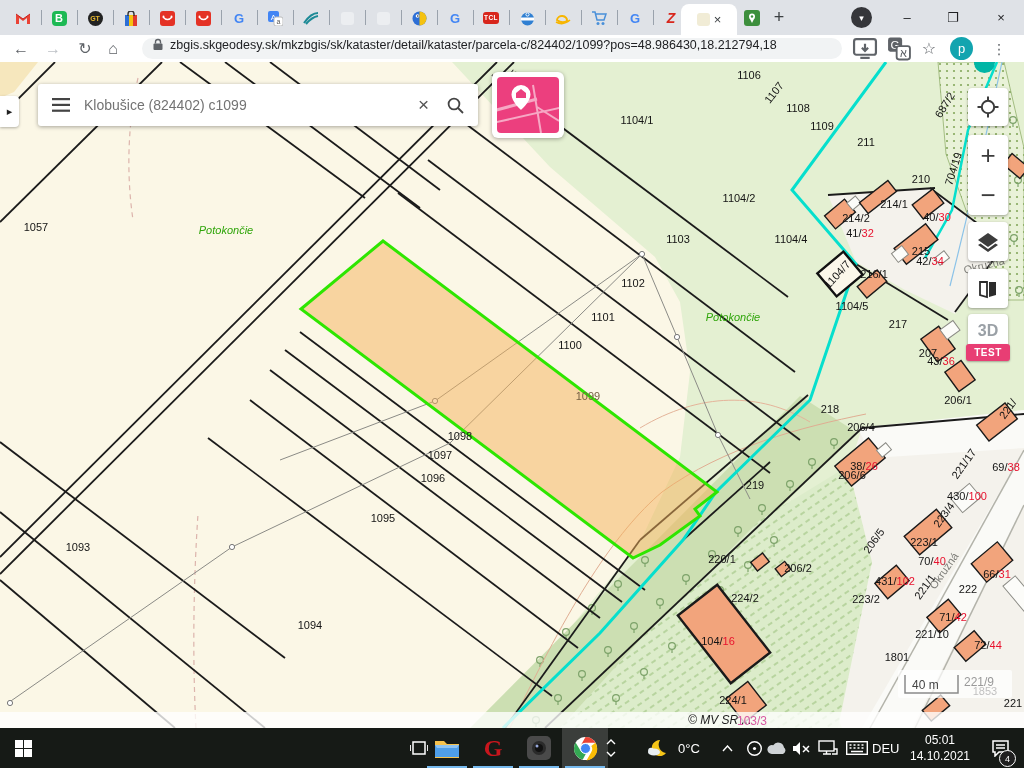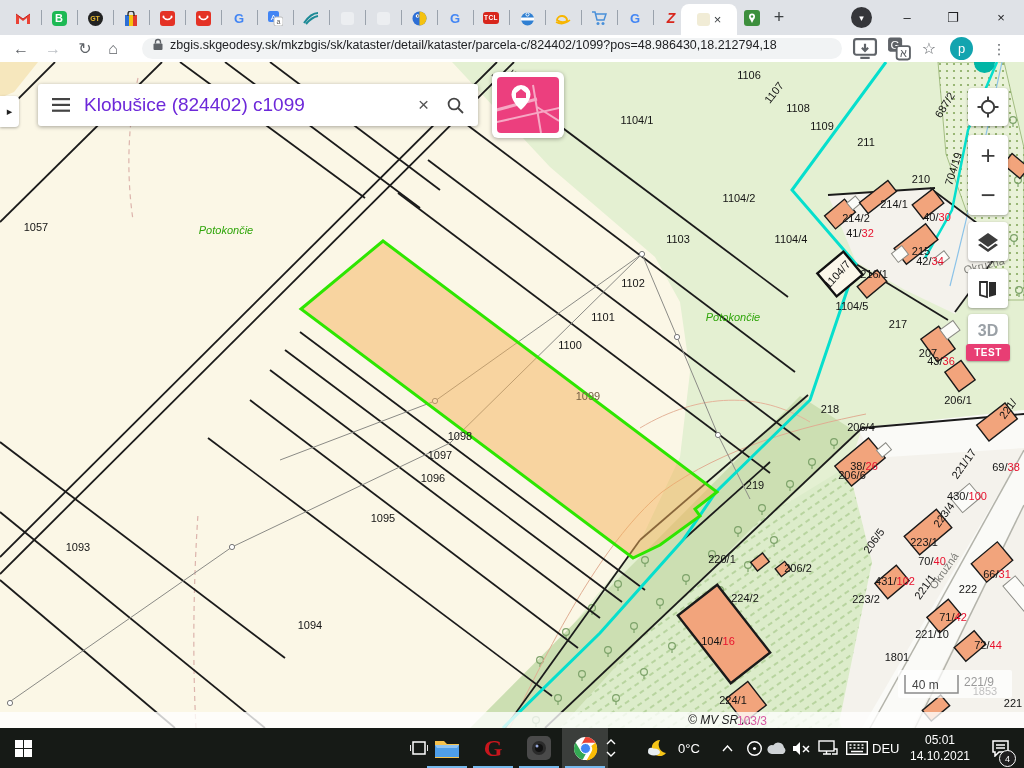--- a/index.html
+++ b/index.html
@@ -17,21 +17,21 @@
   #toolbar{position:absolute;left:0;top:35px;width:1024px;height:27px;background:#ffffff;border-bottom:1px solid #dadce0;}
   .navic{position:absolute;top:1px;height:25px;width:26px;display:flex;align-items:center;justify-content:center;font-size:16px;color:#5f6368;}
   #omnibox{position:absolute;left:142px;top:3px;width:700px;height:21px;background:#f1f3f4;border-radius:11px;display:flex;align-items:flex-start;}
   #omnibox .url{font-size:12.5px;color:#202124;white-space:nowrap;overflow:hidden;margin-left:6px;}
   #avatar{position:absolute;left:950px;top:2px;width:23px;height:23px;border-radius:50%;background:#12a4af;color:#fff;display:flex;align-items:center;justify-content:center;font-size:13px;}
   
   #map{position:absolute;left:0;top:62px;width:1024px;height:666px;background:#fbf7e6;overflow:hidden;}
   #mapsvg{position:absolute;left:0;top:0;}
   #sidebar-arrow{position:absolute;left:0;top:34px;width:19px;height:31px;background:#fff;border-radius:0 4px 4px 0;box-shadow:0 1px 3px rgba(0,0,0,.3);display:flex;align-items:center;justify-content:center;font-size:11px;color:#222;}
   #searchcard{position:absolute;left:38px;top:22px;width:440px;height:42px;background:#fff;border-radius:3px;box-shadow:0 1px 4px rgba(0,0,0,.35);display:flex;align-items:center;}
-  #searchcard .q{font-size:19px;color:#6d28d9;flex:1;margin-left:14px;white-space:nowrap;overflow:hidden;}
+  #searchcard .q{font-size:14px;color:#737373;flex:1;margin-left:14px;white-space:nowrap;overflow:hidden;}
   #basemap{position:absolute;left:492px;top:10px;width:72px;height:66px;background:#fff;border-radius:6px;box-shadow:0 1px 4px rgba(0,0,0,.35);}
   #basemap .tile{position:absolute;left:5px;top:5px;width:62px;height:56px;border-radius:4px;background:#ec3f7e;overflow:hidden;}
   .mapbtn{position:absolute;left:968px;width:40px;background:#fff;border-radius:4px;box-shadow:0 1px 3px rgba(0,0,0,.35);display:flex;align-items:center;justify-content:center;color:#3c3c3c;}
   #zoompill{top:73px;height:80px;flex-direction:column;font-size:26px;color:#3c3c3c;}
   #zoompill div{height:40px;display:flex;align-items:center;justify-content:center;width:100%;}
   #btn-locate{top:26px;height:38px;}
   #btn-layers{top:160px;height:39px;}
   #btn-split{top:207px;height:39px;}
   #btn-3d{top:252px;height:34px;font-size:16px;color:#9aa0a6;font-weight:bold;}
   #badge-test{position:absolute;left:966px;top:282px;width:44px;height:17px;background:#e83e74;color:#fff;font-size:10px;font-weight:bold;border-radius:3px;display:flex;align-items:center;justify-content:center;letter-spacing:.5px;box-shadow:0 1px 2px rgba(0,0,0,.3);}

